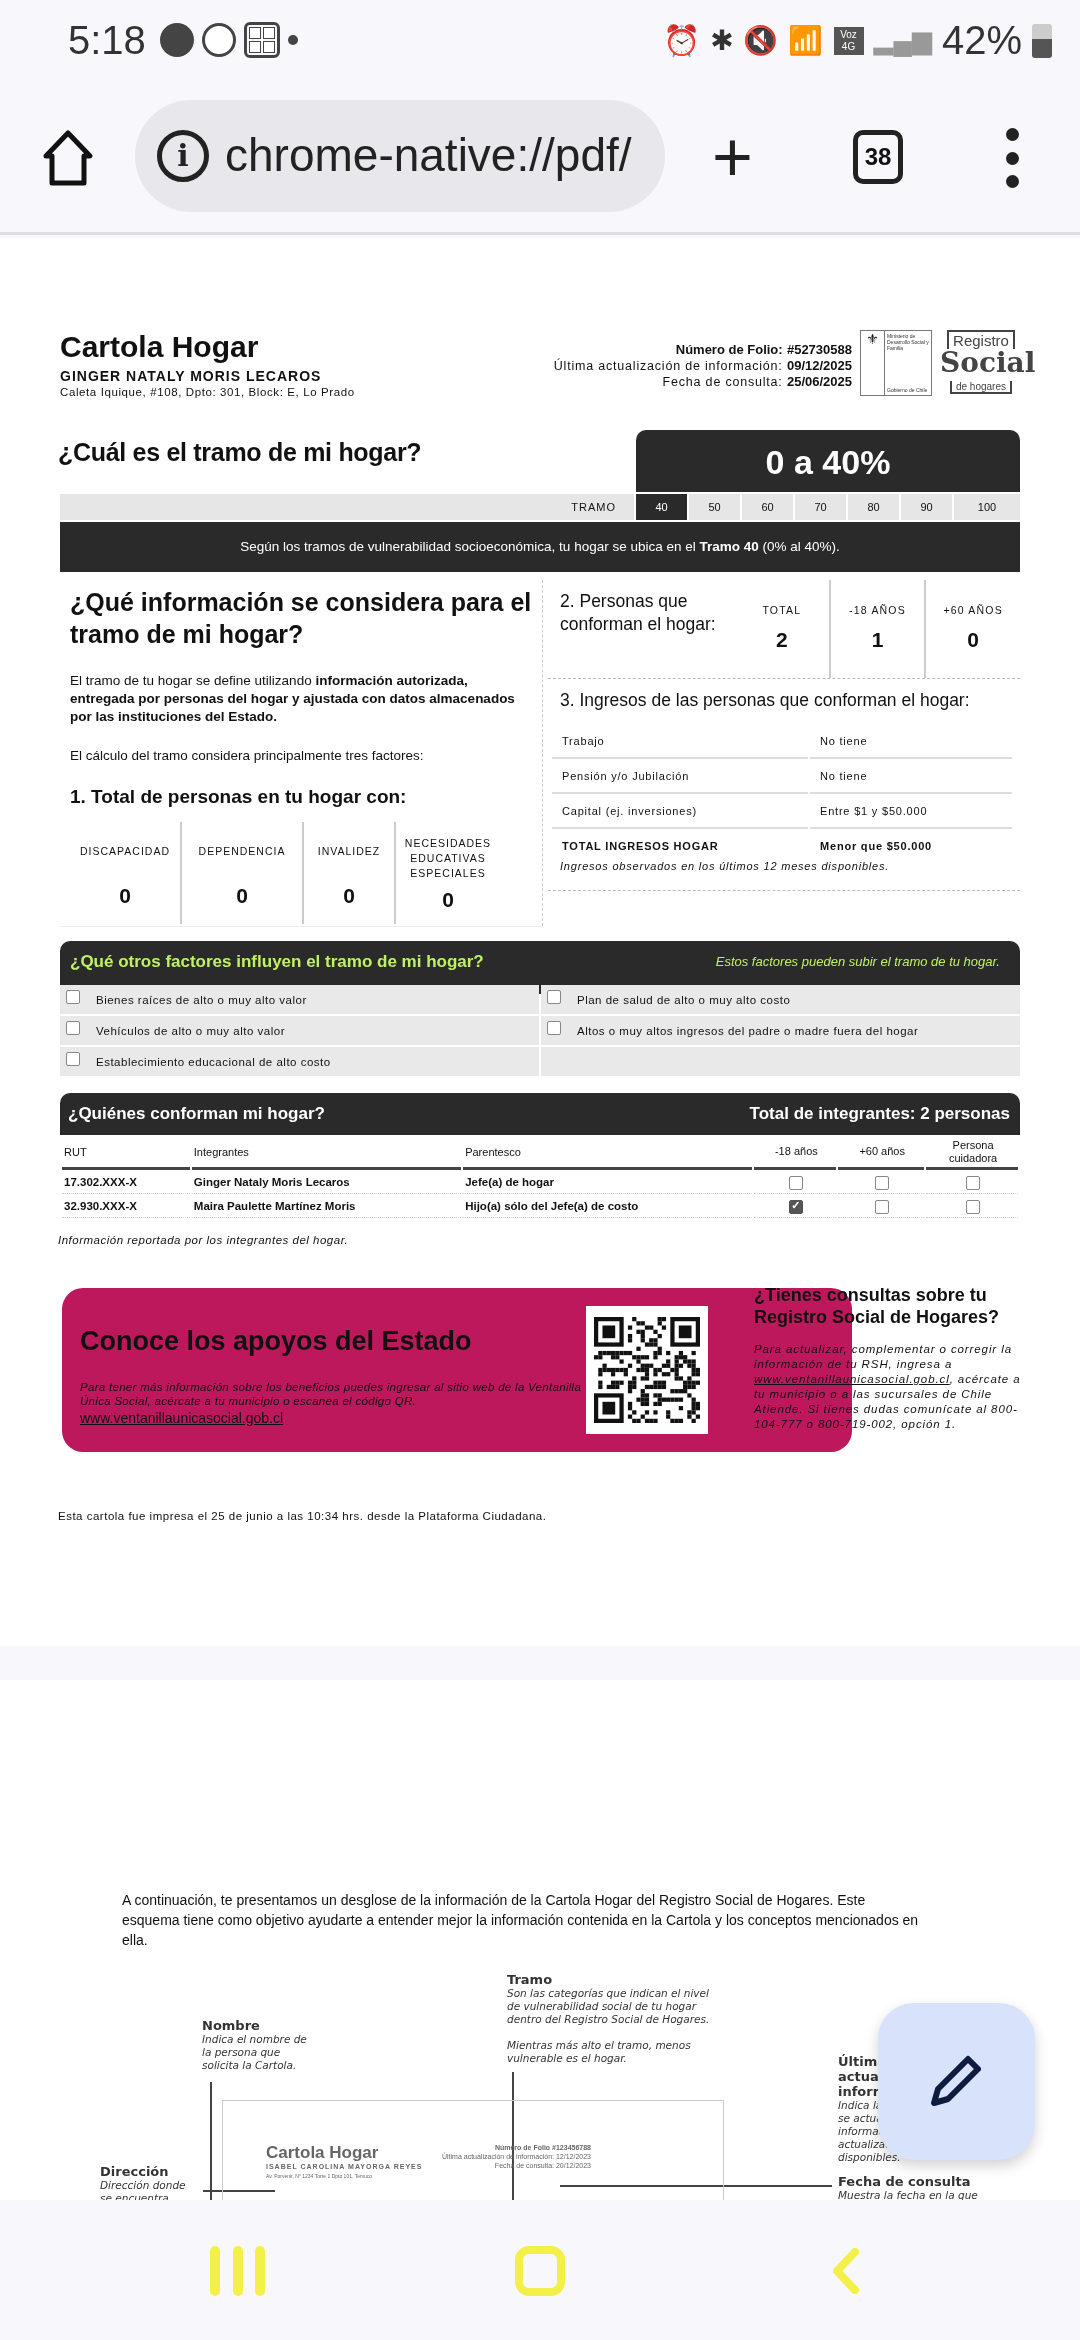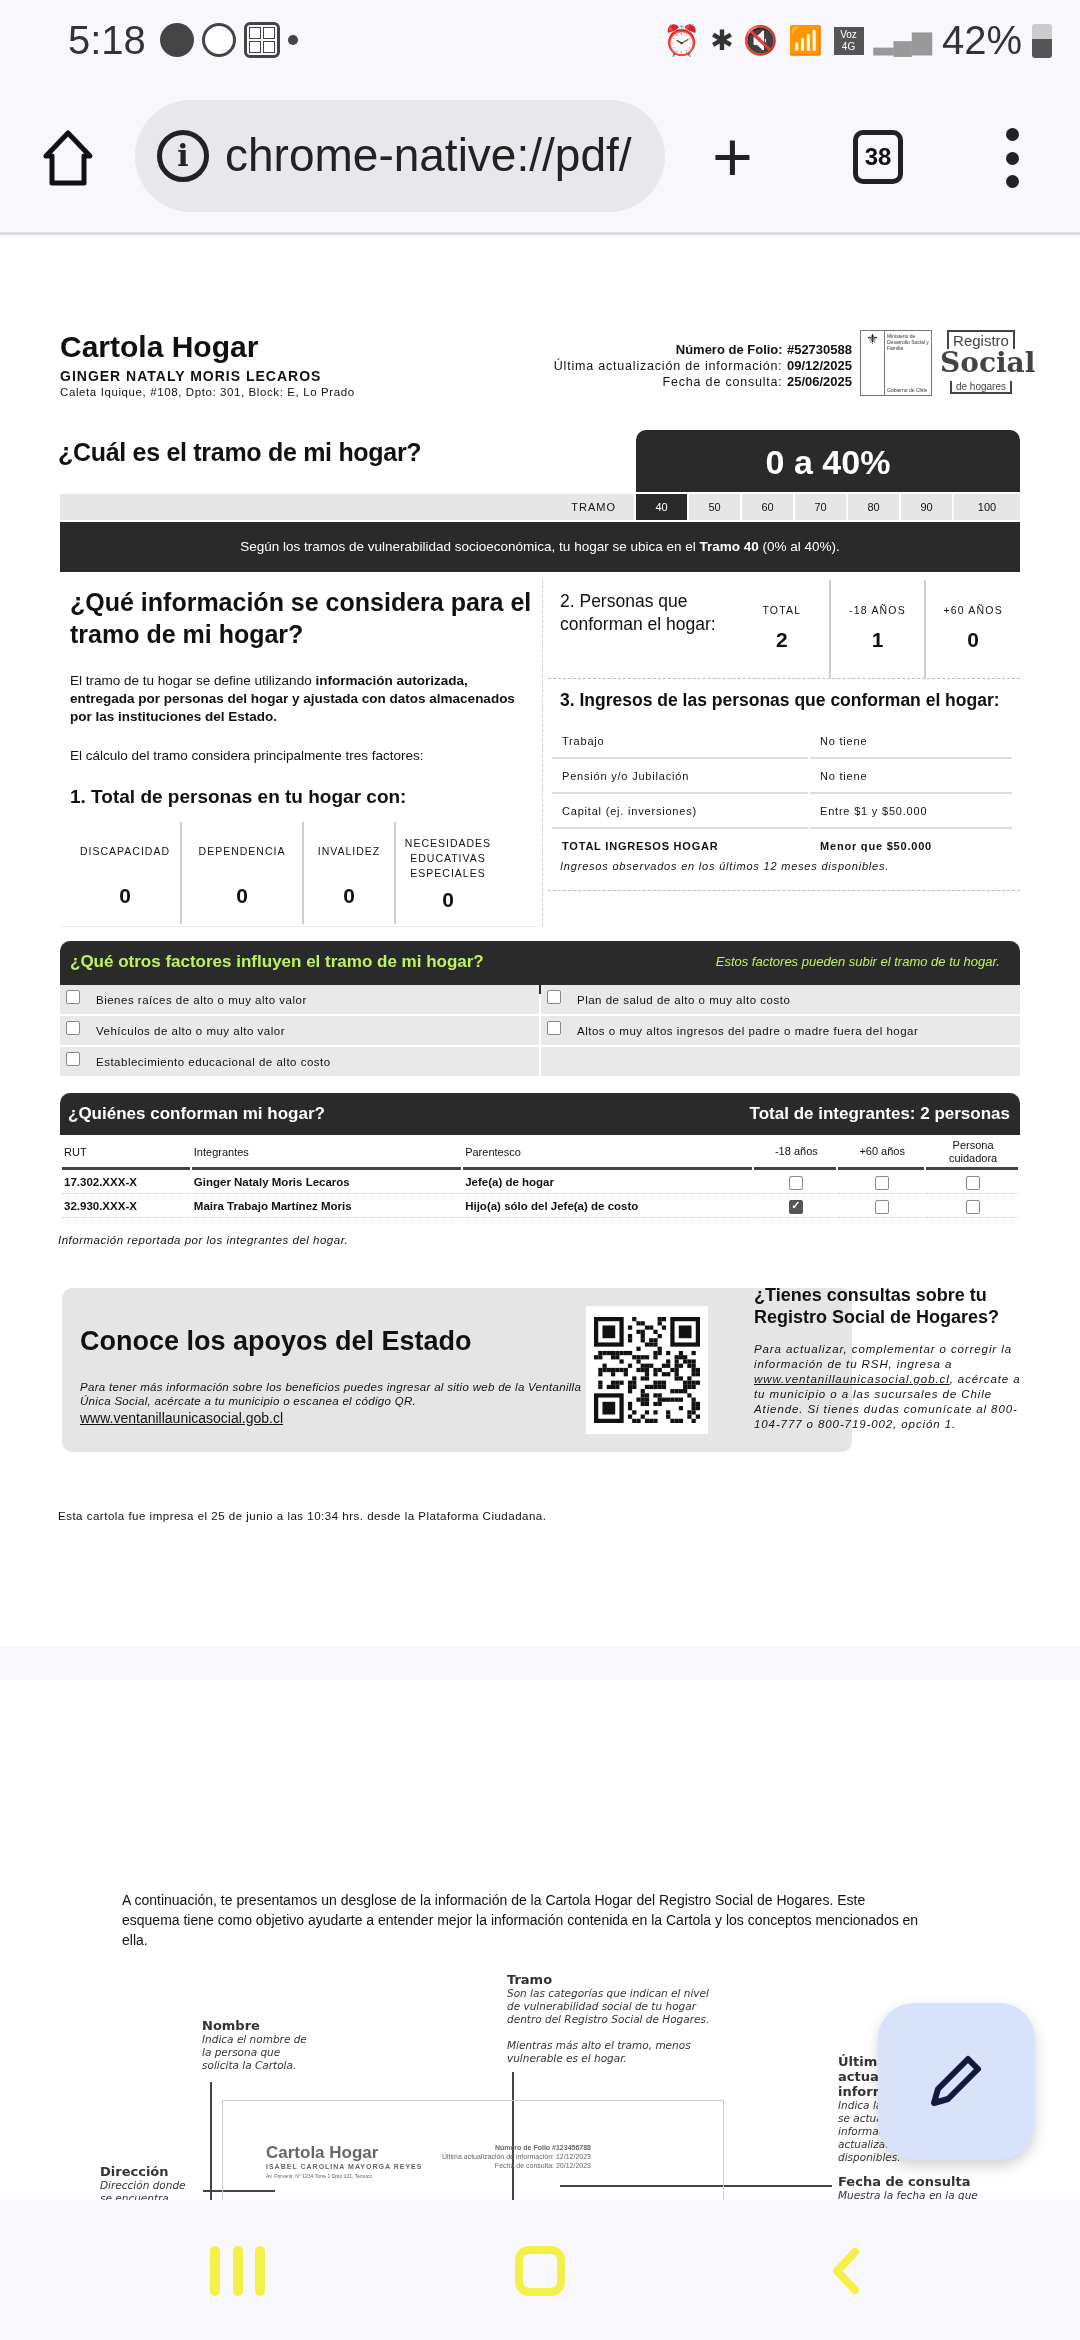--- a/index.html
+++ b/index.html
@@ -65,21 +65,21 @@
   .factors .f .v { position: absolute; left: 0; right: 0; bottom: 16px; font-size: 21px; font-weight: bold; }
   .vsep { position: absolute; left: 542px; top: 342px; width: 0; height: 346px; border-left: 1px dashed #ccc; }
 
   .p-title { position: absolute; left: 560px; top: 352px; width: 160px; font-size: 17.5px; font-weight: normal; line-height: 23px; }
   .persons { position: absolute; left: 735px; top: 342px; width: 285px; height: 98px; display: flex; }
   .persons .c { flex: 1; text-align: center; border-right: 2px solid #ccc; }
   .persons .c:last-child { border-right: none; }
   .persons .c .t { font-size: 10.5px; letter-spacing: 1.2px; margin-top: 24px; }
   .persons .c .v { font-size: 21px; font-weight: bold; margin-top: 12px; }
   .hdash1 { position: absolute; left: 548px; top: 440px; width: 472px; border-top: 1px dashed #bbb; }
-  .i-title { position: absolute; left: 560px; top: 452px; font-size: 17.5px; font-weight: bold; }
+  .i-title { position: absolute; left: 560px; top: 452px; font-size: 17.5px; font-weight: normal; }
   .income { position: absolute; left: 552px; top: 486px; width: 460px; font-size: 11px; letter-spacing: 0.8px; }
   .income .row { display: flex; height: 35px; align-items: center; }
   .income .row .k { width: 256px; padding-left: 10px; border-bottom: 2px solid #ddd; height: 35px; line-height: 35px; margin-right: 2px; }
   .income .row .val { flex: 1; padding-left: 10px; border-bottom: 2px solid #ddd; height: 35px; line-height: 35px; }
   .income .row.total .k, .income .row.total .val { border-bottom: none; font-weight: bold; }
   .income .note { font-style: italic; padding-left: 8px; margin-top: -4px; font-size: 11px; }
   .hdash2 { position: absolute; left: 548px; top: 652px; width: 472px; border-top: 1px dashed #bbb; }
   .hline1 { position: absolute; left: 60px; top: 688px; width: 482px; border-top: 1px solid #eee; }
 
   .of-head { position: absolute; left: 60px; top: 703px; width: 960px; height: 53px; background: #2a2a2a; color: #bef264; border-radius: 10px 10px 0 0; }
@@ -95,21 +95,21 @@
   .m-table { position: absolute; left: 60px; top: 898px; width: 960px; font-size: 11.5px; border-collapse: separate; border-spacing: 2px 0; }
   .m-table th { font-weight: normal; text-align: left; height: 34px; border-bottom: 3px solid #444; padding-left: 2px; font-size: 11px; }
   .m-table th.c { text-align: center; line-height: 13px; }
   .m-table td { height: 24px; border-bottom: 1px dotted #ccc; padding-left: 2px; font-weight: bold; }
   .m-table td.c { text-align: center; }
   .m-table td.c .cb { margin: 0; top: 2px; }
   .cb.checked { background: #555; border-color: #555; }
   .cb.checked::after { content: "✓"; color: #fff; font-size: 11px; position: absolute; left: 1px; top: -2px; }
   .m-note { position: absolute; left: 58px; top: 996px; font-size: 11.5px; font-style: italic; letter-spacing: 0.5px; }
 
-  .apoyo { position: absolute; left: 62px; top: 1050px; width: 790px; height: 164px; background: #e5e5e5; border-radius: 10px; }
+  .apoyo { position: absolute; left: 62px; top: 1050px; width: 790px; height: 164px; background: #be185d; border-radius: 21px; }
   .apoyo .t { position: absolute; left: 18px; top: 38px; font-size: 27px; font-weight: bold; }
   .apoyo .p { position: absolute; left: 18px; top: 92px; width: 520px; font-size: 11.5px; font-style: italic; line-height: 14px; letter-spacing: 0.3px; }
   .apoyo .u { position: absolute; left: 18px; top: 122px; font-size: 14px; text-decoration: underline; }
   .apoyo .qr { position: absolute; left: 524px; top: 18px; width: 122px; height: 128px; background: #fff; padding: 8px; }
   .qr svg { width: 106px; height: 112px; }
 
   .consult { position: absolute; left: 754px; top: 1046px; width: 270px; }
   .consult .t { font-size: 18px; font-weight: bold; line-height: 22px; }
   .consult .p { margin-top: 14px; font-size: 11.5px; font-style: italic; line-height: 15px; letter-spacing: 0.9px; }
   .consult .p a { color: #111; text-decoration: underline; }
@@ -326,21 +326,21 @@
       <tr>
         <td>17.302.XXX-X</td>
         <td>Ginger Nataly Moris Lecaros</td>
         <td>Jefe(a) de hogar</td>
         <td class="c"><span class="cb"></span></td>
         <td class="c"><span class="cb"></span></td>
         <td class="c"><span class="cb"></span></td>
       </tr>
       <tr>
         <td>32.930.XXX-X</td>
-        <td>Maira Trabajo Martínez Moris</td>
+        <td>Maira Paulette Martínez Moris</td>
         <td>Hijo(a) sólo del Jefe(a) de costo</td>
         <td class="c"><span class="cb checked"></span></td>
         <td class="c"><span class="cb"></span></td>
         <td class="c"><span class="cb"></span></td>
       </tr>
     </tbody>
   </table>
   <div class="m-note">Información reportada por los integrantes del hogar.</div>
 
   <div class="apoyo">

